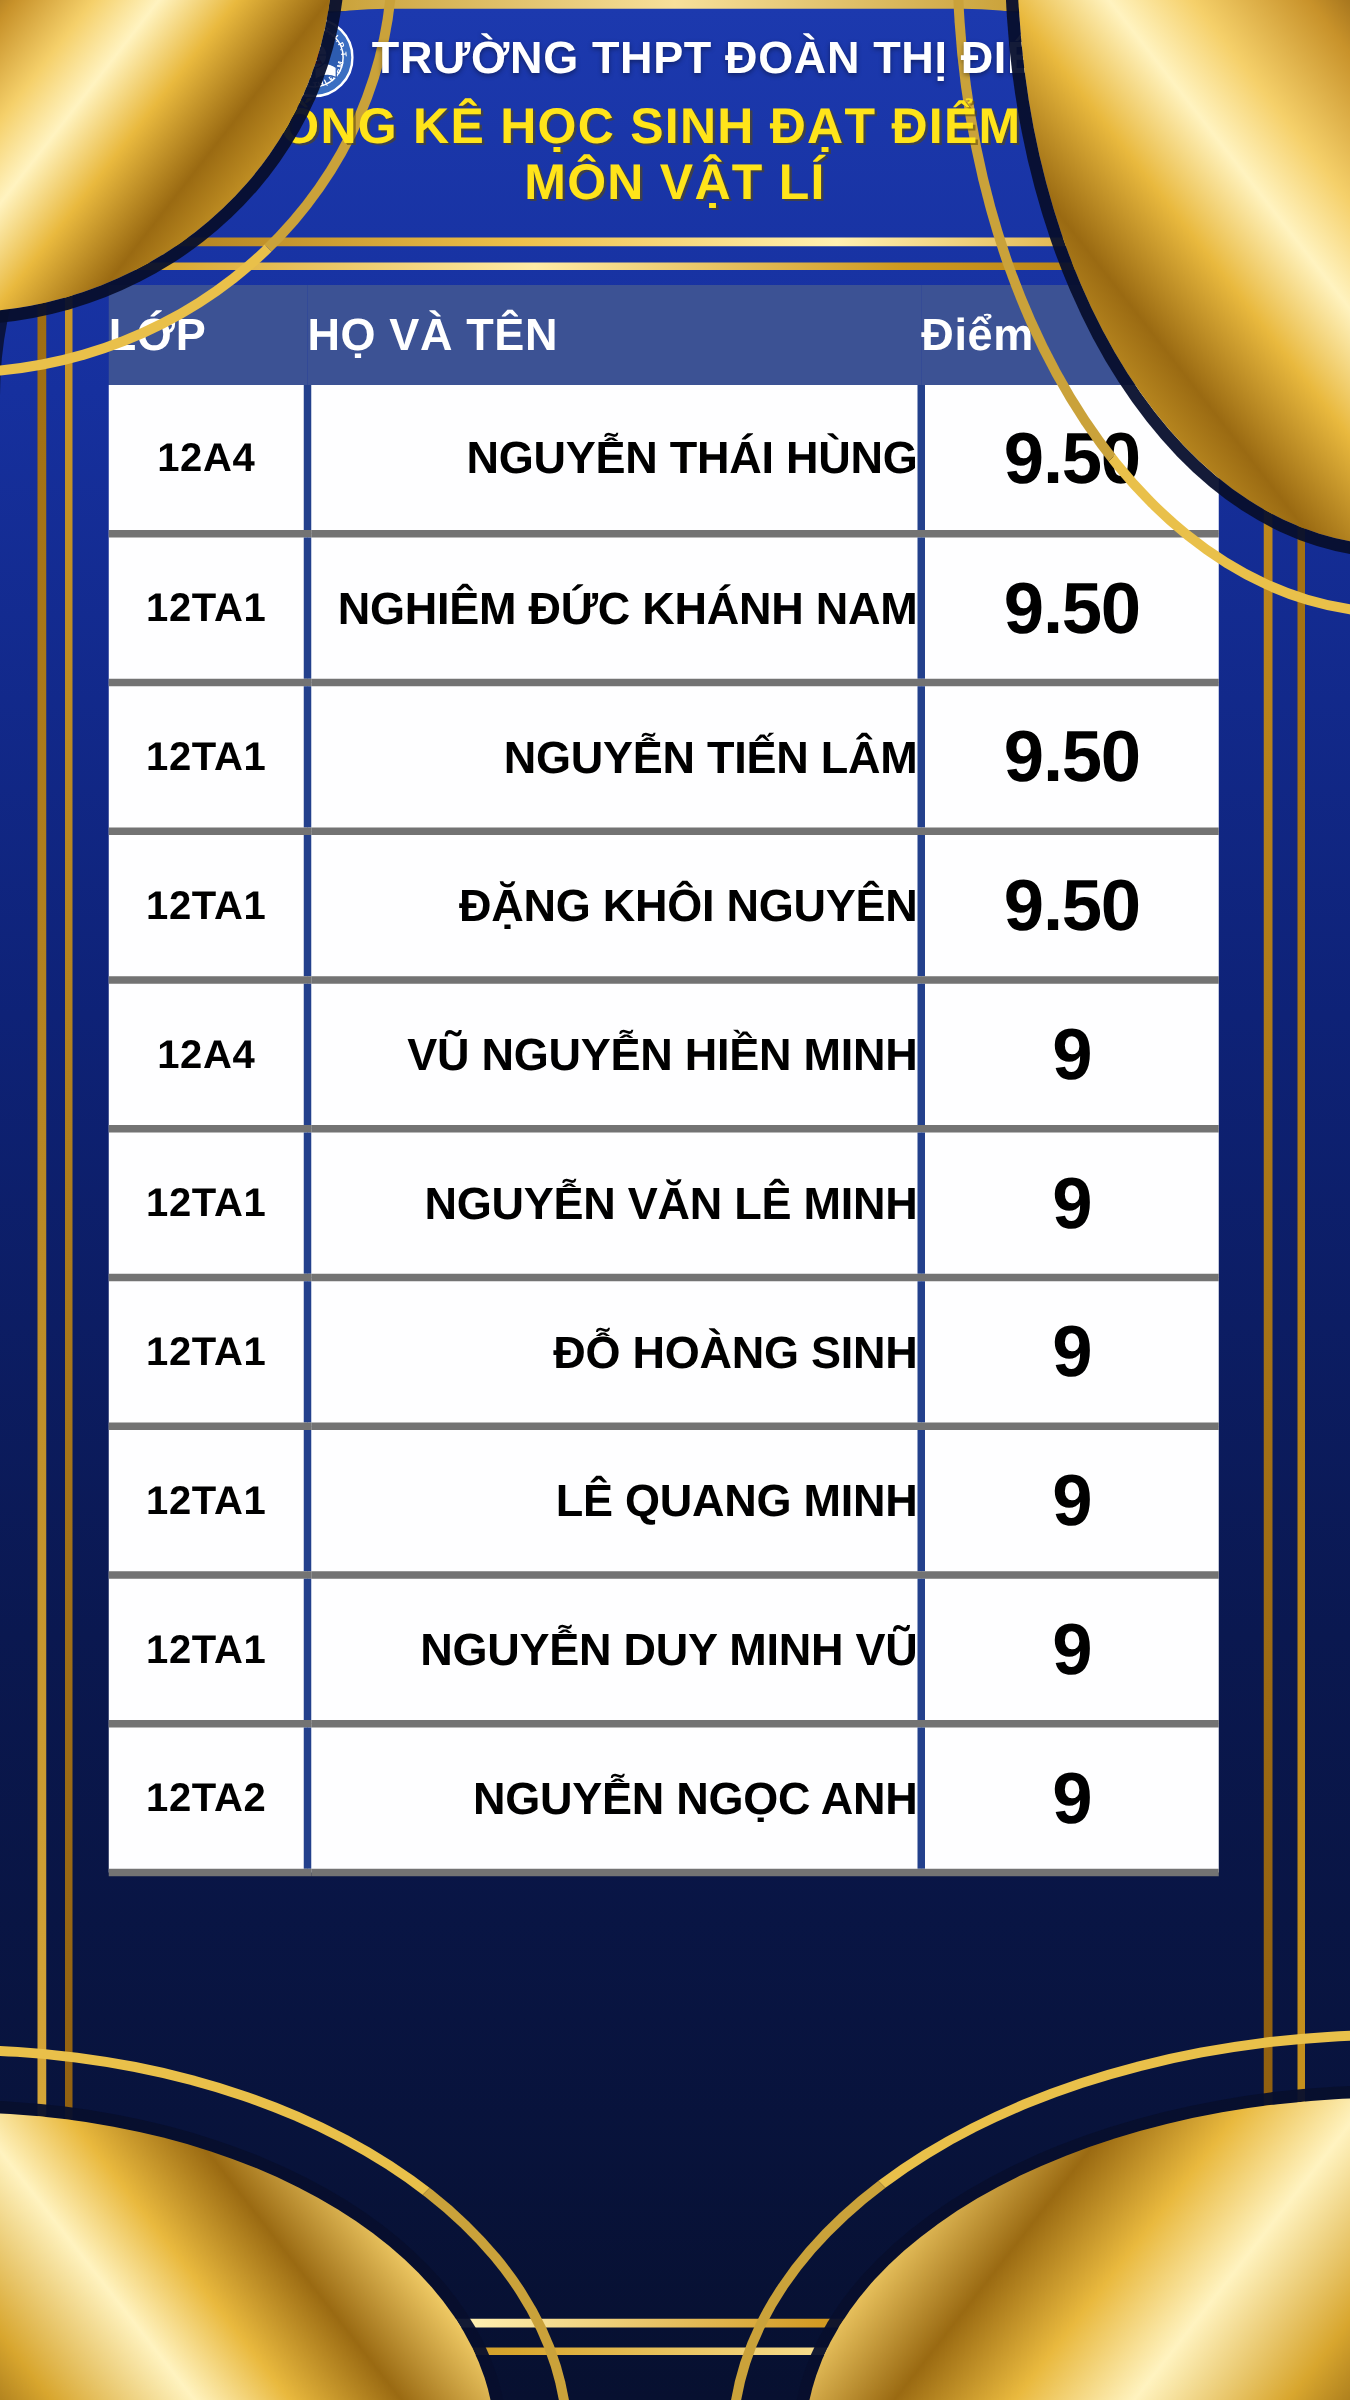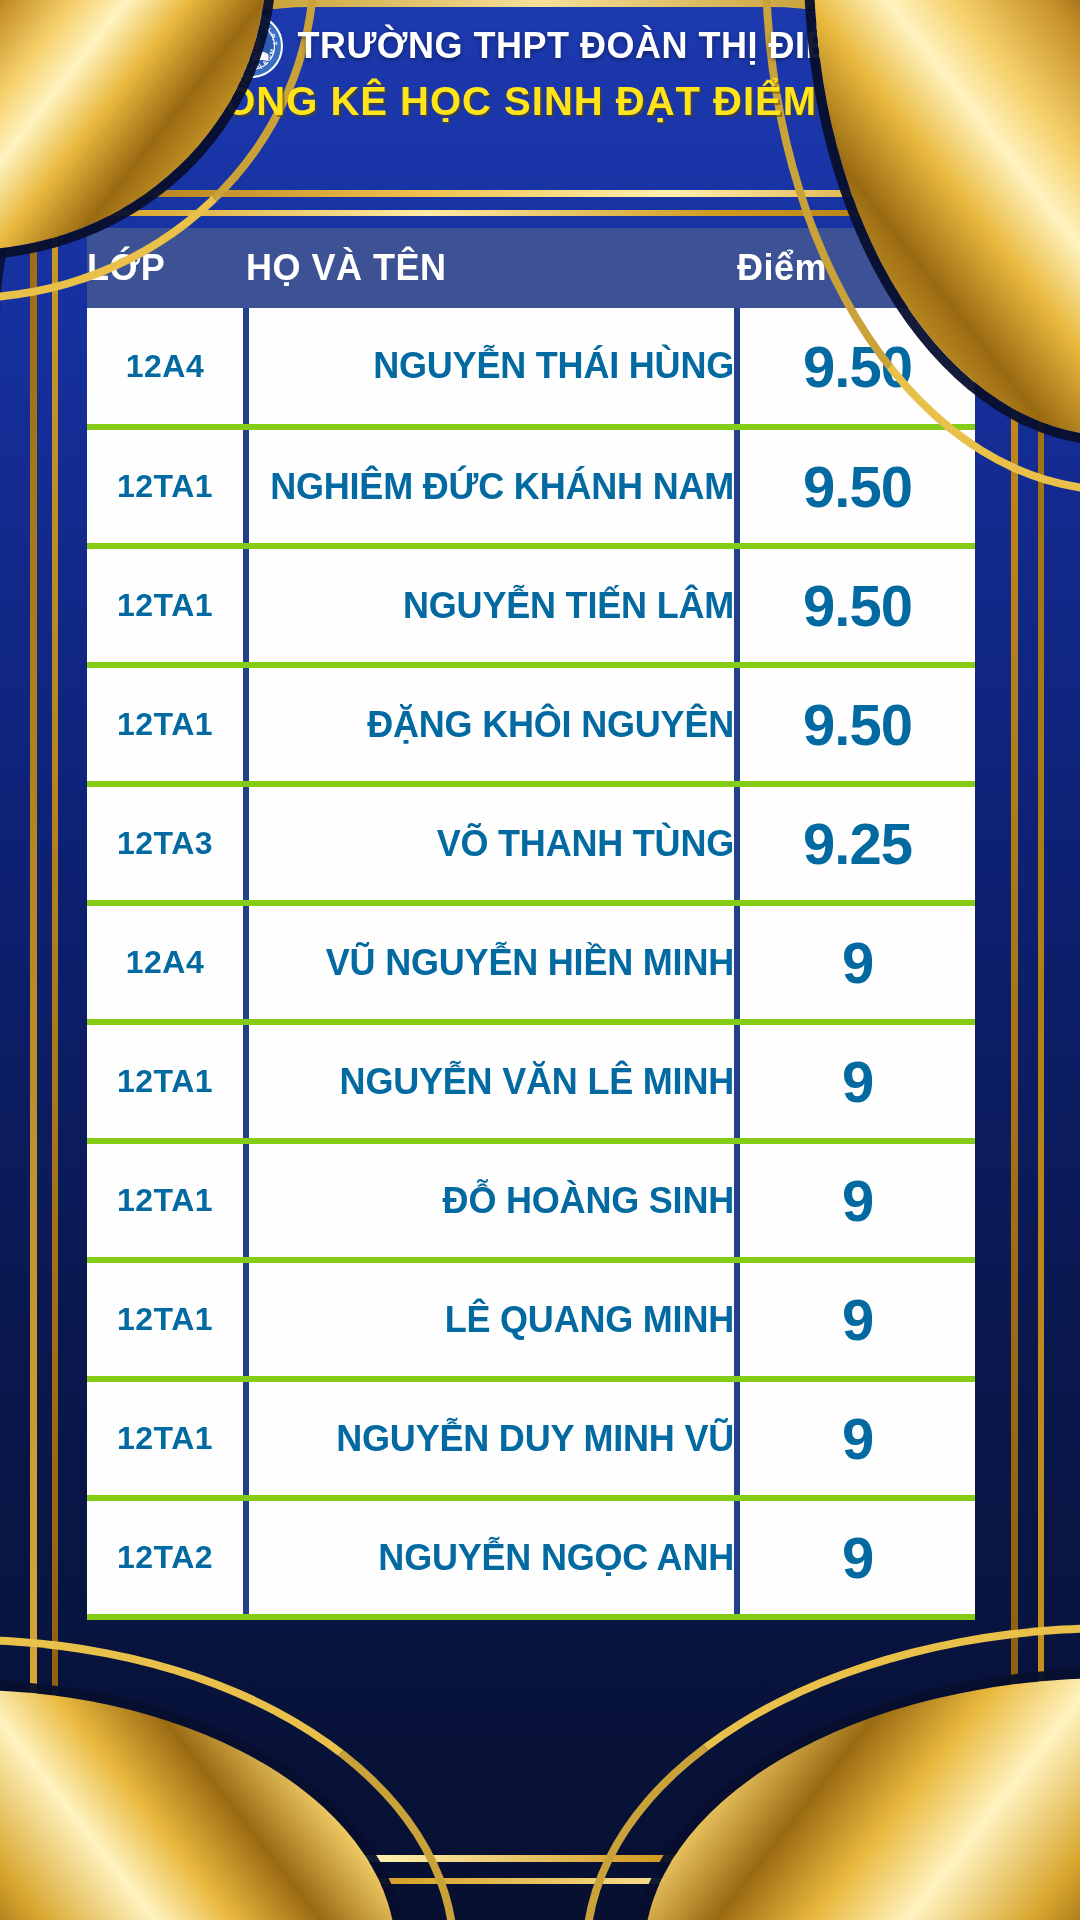--- a/index.html
+++ b/index.html
@@ -57,21 +57,21 @@
     text-shadow:0 2px 4px rgba(0,0,0,.4); white-space:nowrap; }
   .t-main,.t-sub { color:#ffe41a; font-weight:bold; font-size:40px; line-height:45px; letter-spacing:1px;
     text-shadow:2px 2px 0 rgba(92,72,0,.55); white-space:nowrap; }
 
   
   .panel { position:absolute; left:87px; top:228px; width:888px; z-index:2; }
   table { width:100%; border-collapse:collapse; table-layout:fixed; }
   th { background:#3c5294; color:#ffffff; height:80px; font-size:36px; font-weight:bold;
     letter-spacing:.5px; text-align:left; vertical-align:middle; }
   td { background:#fefeff; height:119px; text-align:center; vertical-align:middle;
-    border-bottom:6px solid #84cc16; font-weight:bold; color:#0369a1; }
+    border-bottom:6px solid #737373; font-weight:bold; color:#000000; }
   td + td { border-left:6px solid #23408c; }
   .c-class { font-size:32px; letter-spacing:.5px; }
   .c-name  { font-size:36px; letter-spacing:-.2px;text-align:right; }
   .c-score { font-size:58px; letter-spacing:-1px; }
 </style>
 </head>
 <body>
 
 <div class="page">
 
@@ -104,20 +104,21 @@
         <path d="M 14 40 Q 23 34 31 39 L 31 50 Q 23 44 14 48 Z" fill="#ffffff" stroke="#2d5cb0" stroke-width="1"></path>
         <path d="M 50 40 Q 41 34 33 39 L 33 50 Q 41 44 50 48 Z" fill="#ffffff" stroke="#2d5cb0" stroke-width="1"></path>
         <circle cx="32" cy="30" r="10.5" fill="#ffffff" stroke="#2d5cb0" stroke-width="1"></circle>
         <path d="M 32 19.5 v 21 M 21.5 30 h 21 M 25 22.5 q 7 6 0 15 M 39 22.5 q -7 6 0 15" fill="none" stroke="#2d5cb0" stroke-width="0.9"></path>
         <path d="M 26 35 h 12 v 2 h -12 z M 27.5 28 h 9 l -1 6 h -7 z M 26.5 26 l 5.5 -3.5 5.5 3.5 z" fill="#d42a1e"></path>
         <path d="M 31 8 l 2 0 1 6 -2 26 -2 -26 z" fill="#e8c01a" stroke="#8a6a00" stroke-width="0.6"></path>
       </svg>
       <div class="t-school">TRƯỜNG THPT ĐOÀN THỊ ĐIỂM</div>
     </div>
     <div class="t-main">THỐNG KÊ HỌC SINH ĐẠT ĐIỂM 9,10</div>
+    <div class="t-sub">MÔN VẬT LÍ</div>
   </div>
 
   <div class="panel">
     <table>
       <colgroup>
           <col style="width:17.9%">
           <col style="width:55.3%">
           <col style="width:26.8%">
         </colgroup>
       <thead>
@@ -140,25 +141,20 @@
         </tr>
         <tr>
           <td class="c-class">12TA1</td>
           <td class="c-name">NGUYỄN TIẾN LÂM</td>
           <td class="c-score">9.50</td>
         </tr>
         <tr>
           <td class="c-class">12TA1</td>
           <td class="c-name">ĐẶNG KHÔI NGUYÊN</td>
           <td class="c-score">9.50</td>
-        </tr>
-        <tr>
-          <td class="c-class">12TA3</td>
-          <td class="c-name">VÕ THANH TÙNG</td>
-          <td class="c-score">9.25</td>
         </tr>
         <tr>
           <td class="c-class">12A4</td>
           <td class="c-name">VŨ NGUYỄN HIỀN MINH</td>
           <td class="c-score">9</td>
         </tr>
         <tr>
           <td class="c-class">12TA1</td>
           <td class="c-name">NGUYỄN VĂN LÊ MINH</td>
           <td class="c-score">9</td>

